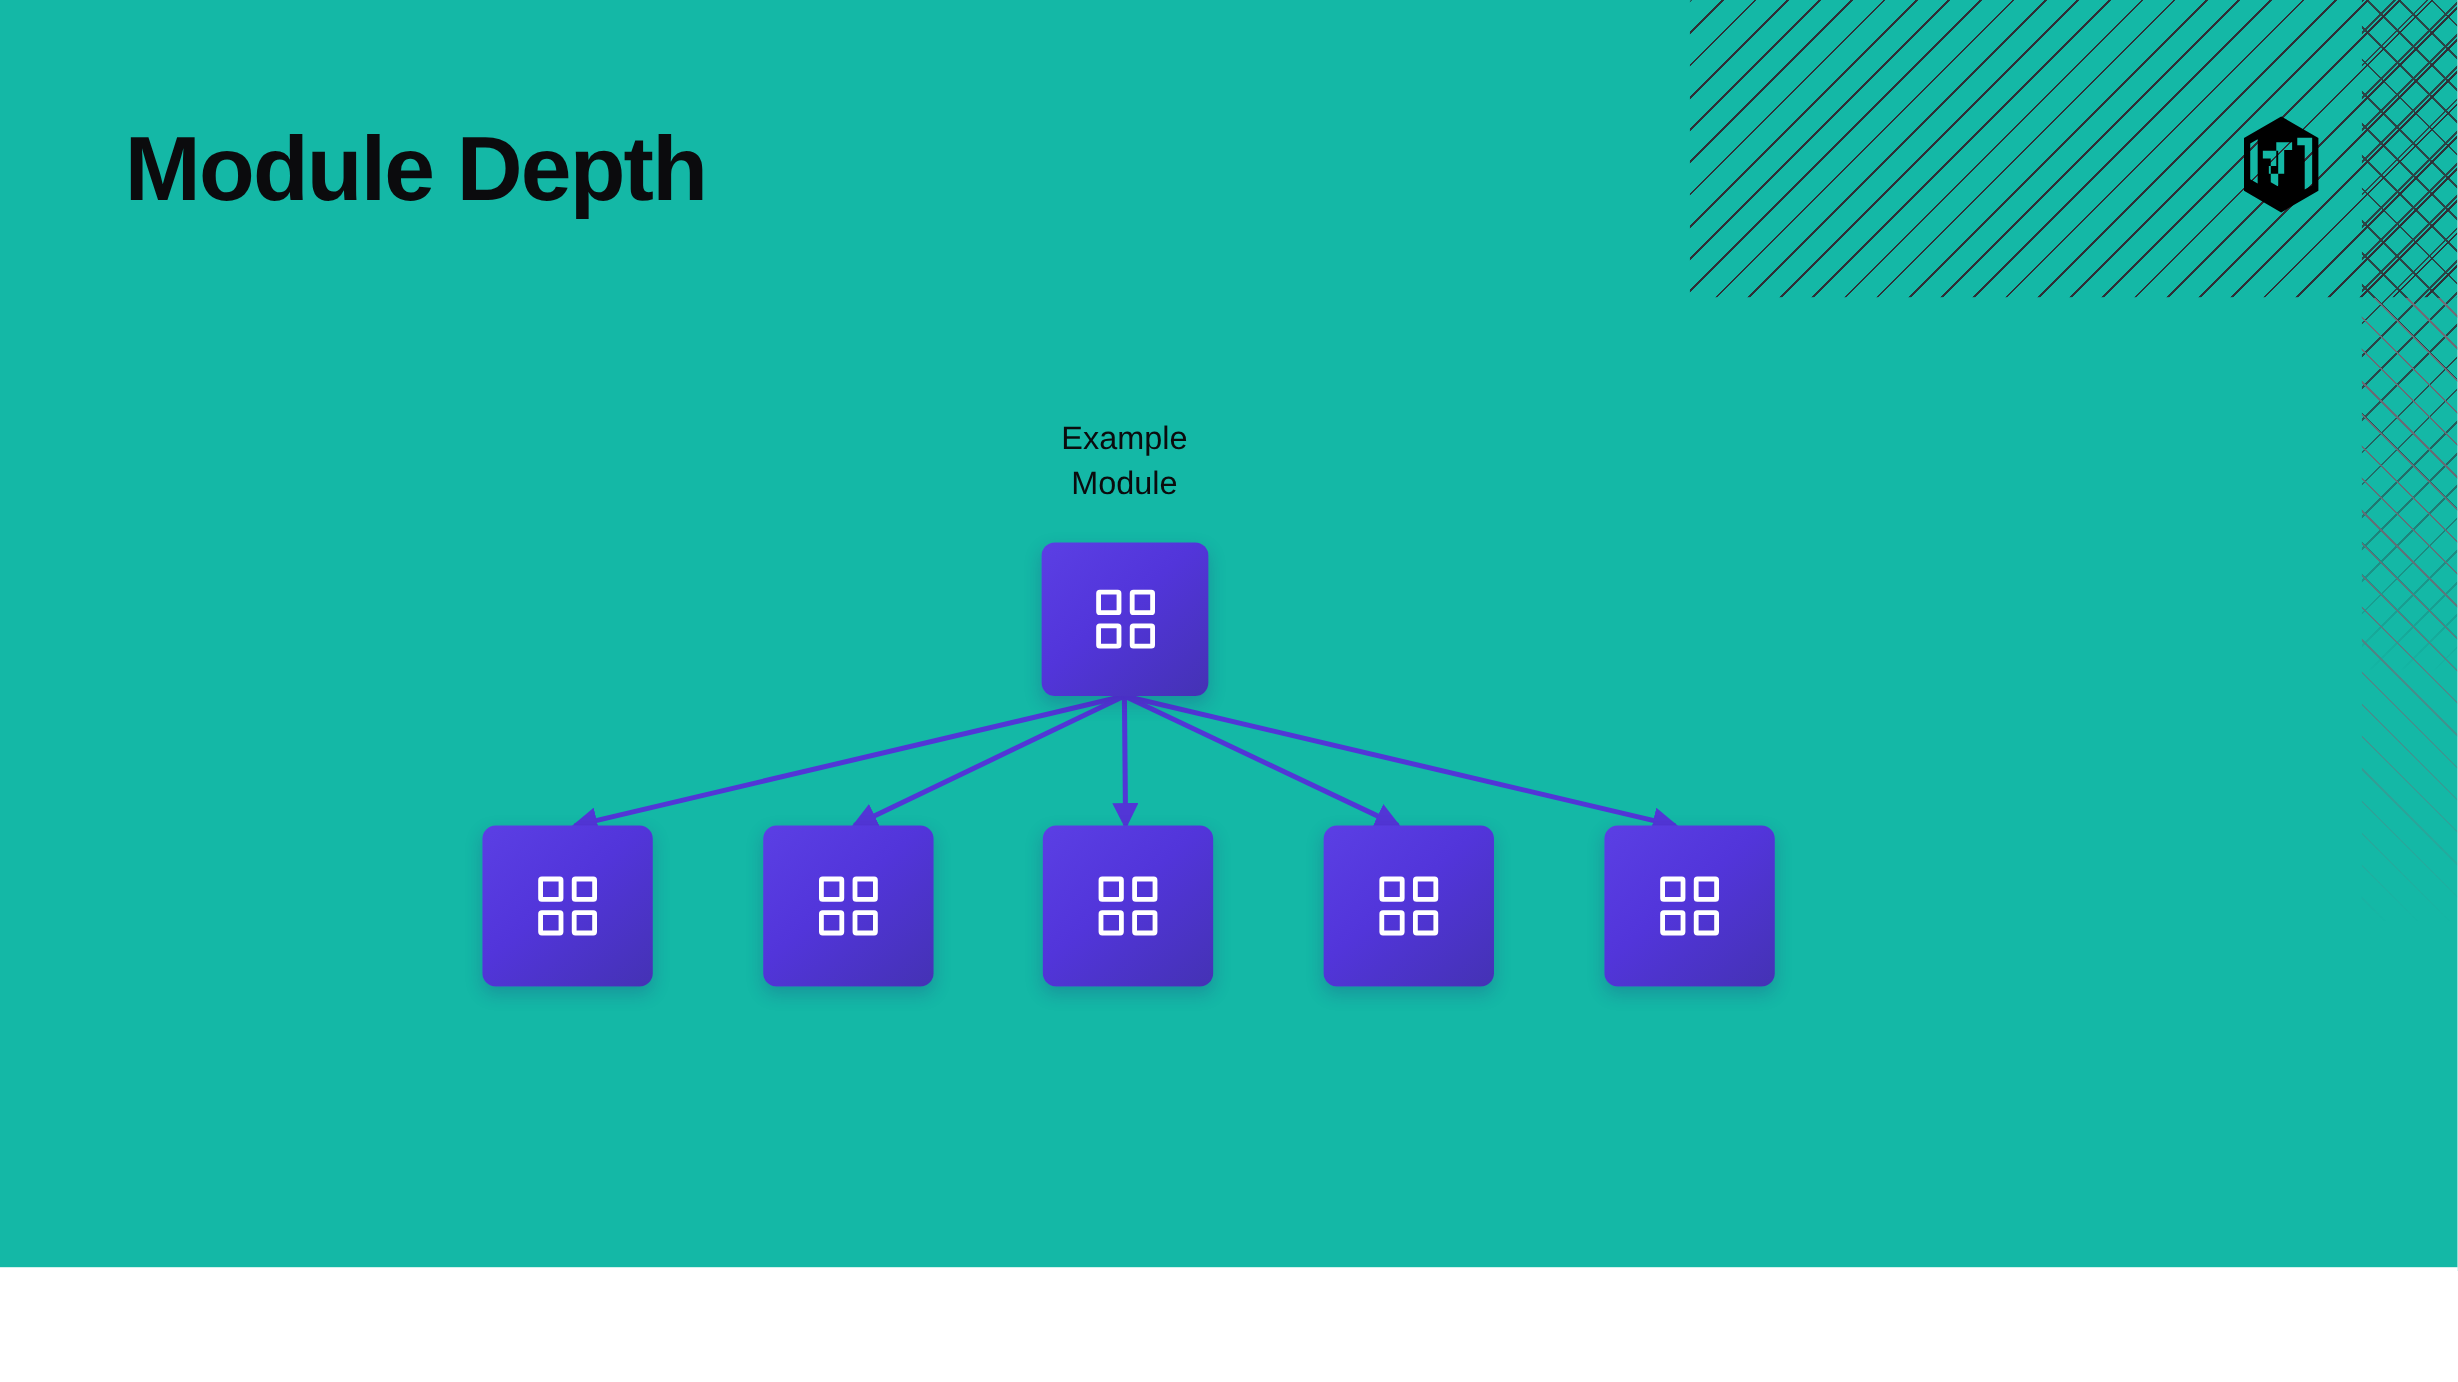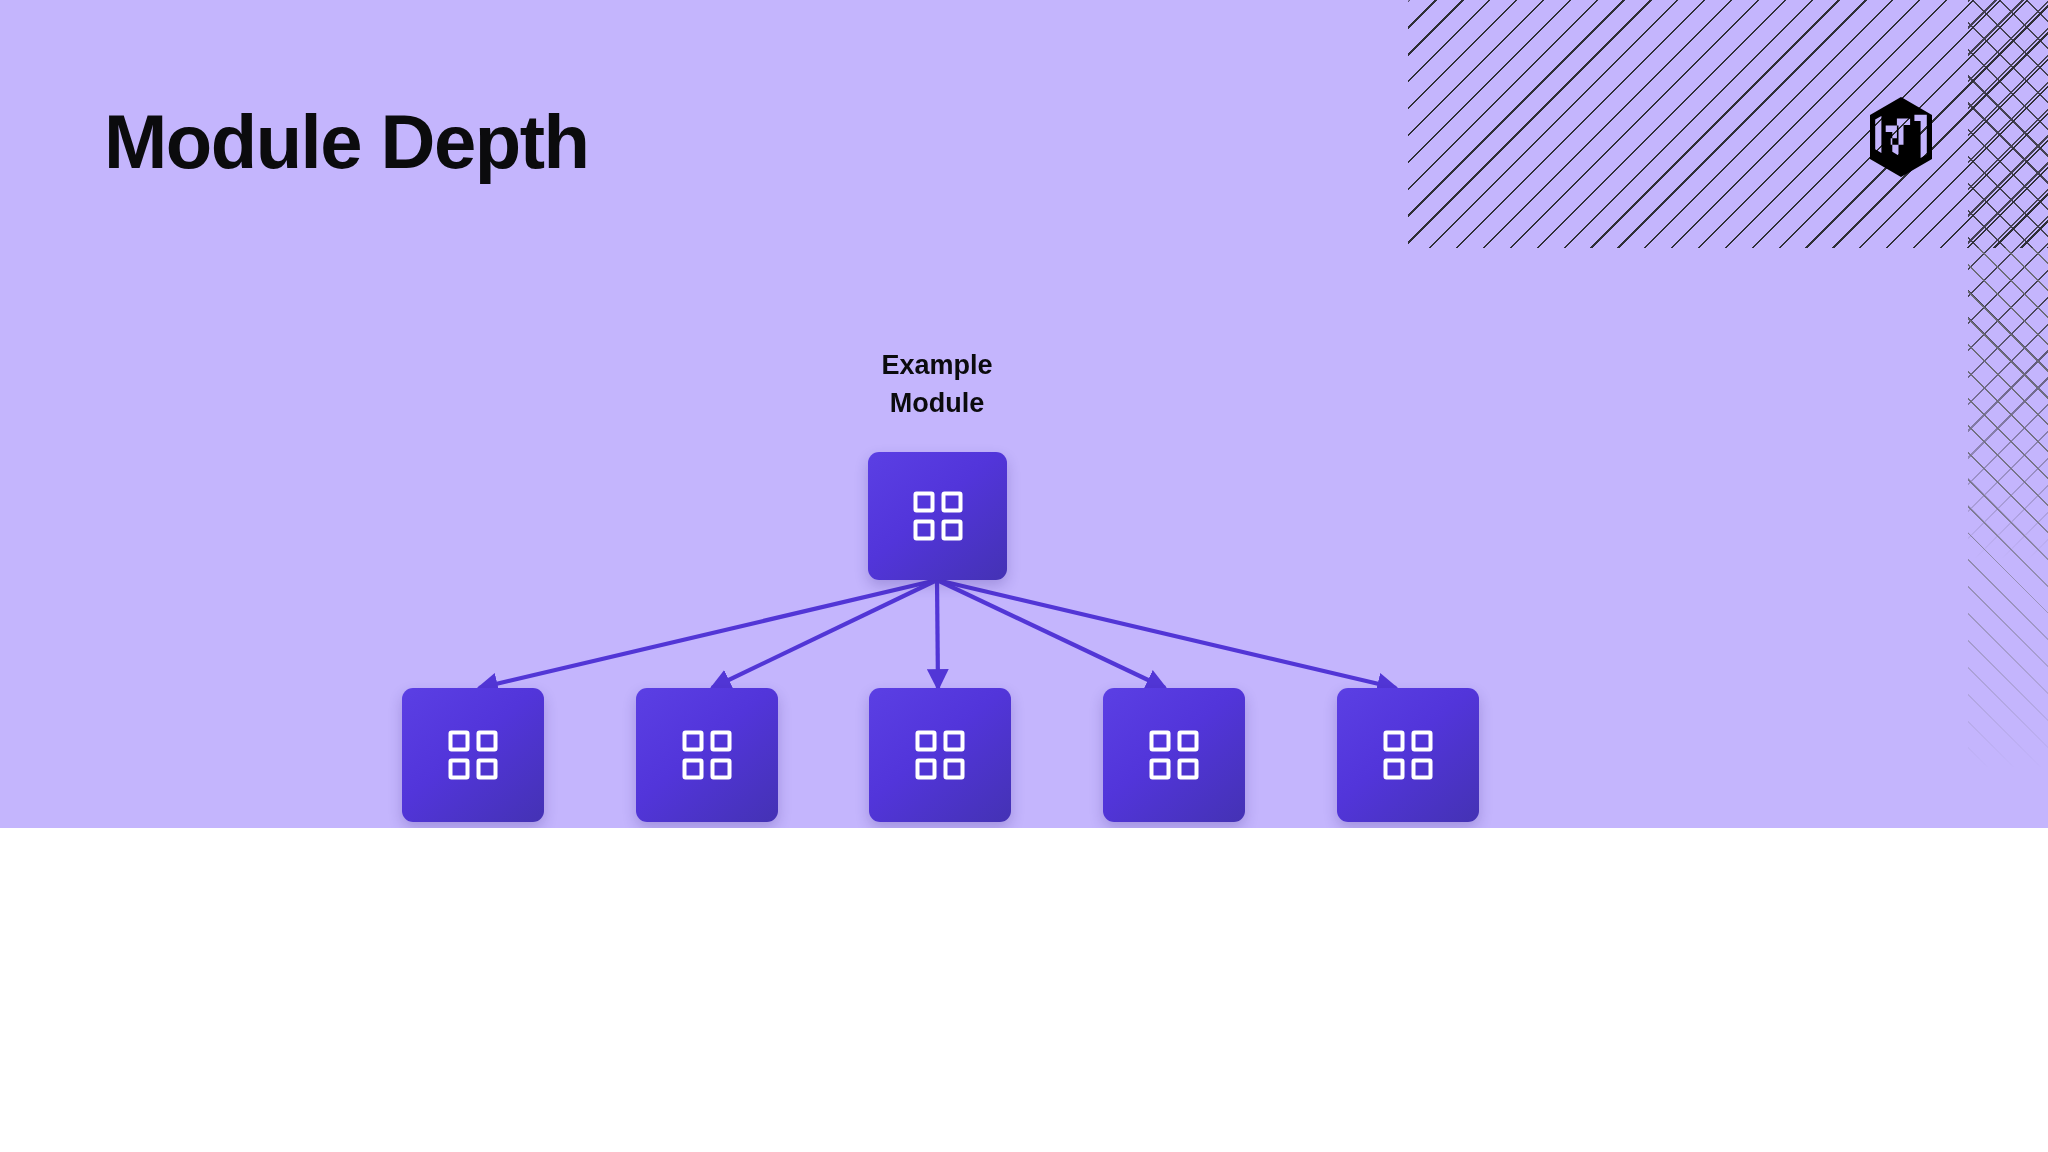--- a/index.html
+++ b/index.html
@@ -8,22 +8,22 @@
     width:2048px;
     height:1152px;
     overflow:hidden;
     background:#ffffff;
     font-family:"Liberation Sans", sans-serif;
   }
 
   #slide {
     position:relative;
     width:2048px;
-    height:828px;
-    background:#c4b5fd;
+    height:1056px;
+    background:#14b8a6;
     overflow:hidden;
   }
 
   
   .deco {
     position:absolute;
     pointer-events:none;
   }
 
   
@@ -109,21 +109,21 @@
   #edges {
     position:absolute;
     inset:0;
     width:2048px;
     height:1152px;
   }
 
   .node-label {
     position:absolute;
     font-size:27px;
-    font-weight:bold;
+    font-weight:normal;
     color:#0b0b0d;
     text-align:center;
     line-height:1.42;
     white-space:pre-line;
   }
 
   .tile {
     position:absolute;
     border-radius:11px;
     background:linear-gradient(140deg, #5b3fe4 0%, #5235da 45%, #4432b4 100%);

